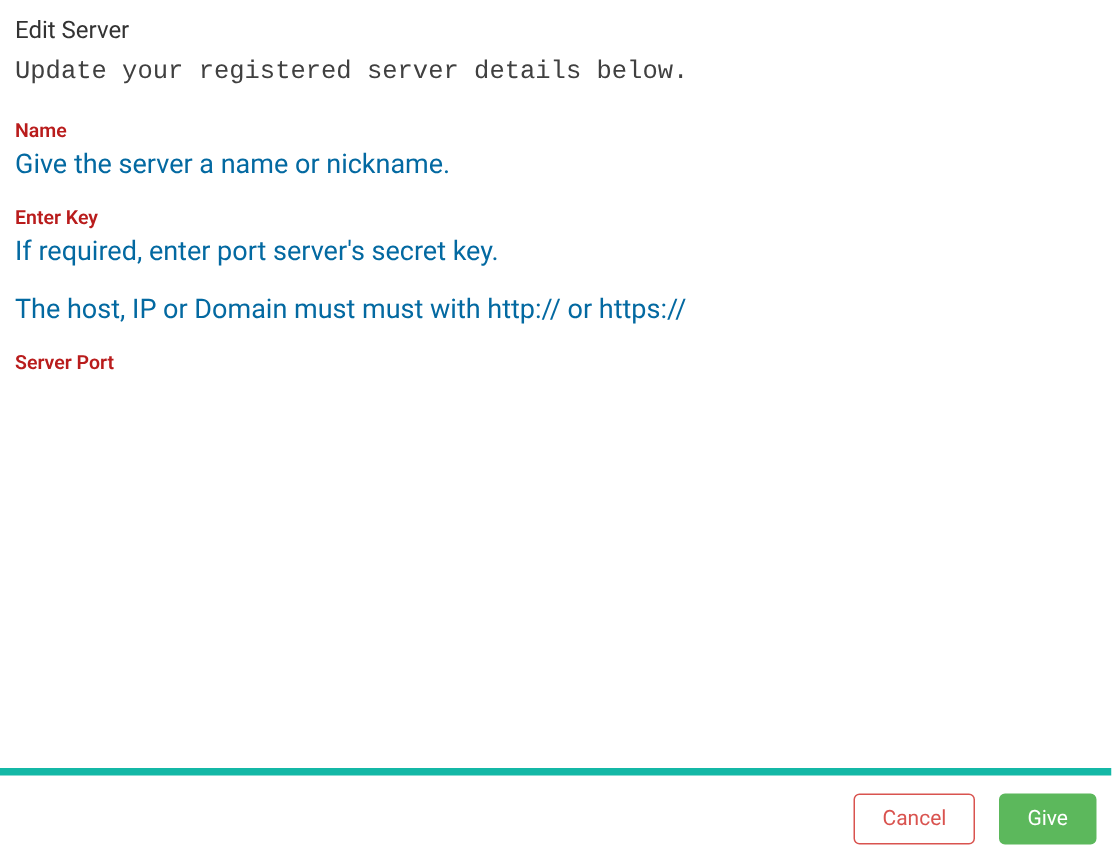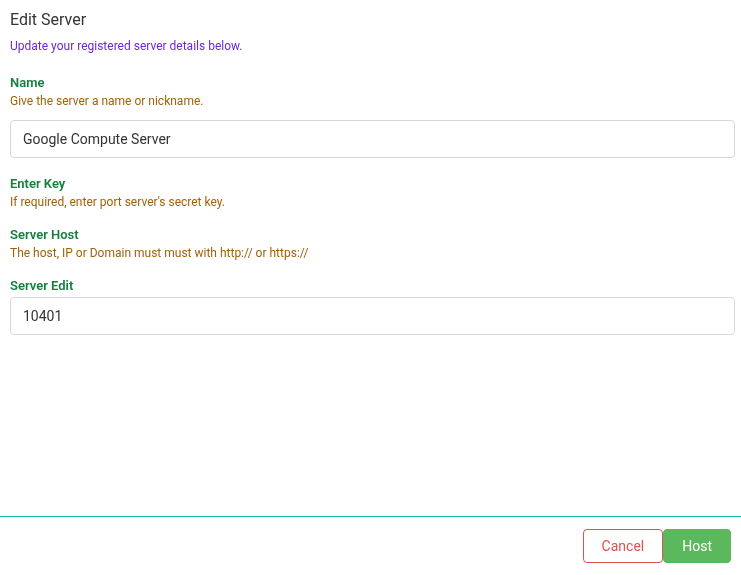--- a/index.html
+++ b/index.html
@@ -18,61 +18,62 @@
     .content {
       padding: 10px 6px 20px 10px;
     }
     .title {
       font-size: 16px;
       font-weight: 400;
       color: #333333;
       margin-bottom: 10px;
     }
     .subtitle {
-      font-size: 12px;
-      color: #6d28d9;
+      font-size: 17px;
+      color: #404040;
       margin-bottom: 22px;
+      font-family: Liberation Mono, monospace;
     }
     .field-group {
       margin-bottom: 18px;
     }
     .field-label {
       font-size: 13px;
       font-weight: 600;
-      color: #15803d;
+      color: #b91c1c;
       margin-bottom: 4px;
       display: block;
     }
     .field-help {
-      font-size: 12px;
-      color: #a16207;
+      font-size: 18px;
+      color: #0369a1;
       margin-bottom: 12px;
       display: block;
     }
     .field-input {
       width: 100%;
       padding: 10px 12px;
       font-size: 14px;
       color: #333333;
       border: 1px solid #d8d8d8;
       border-radius: 4px;
       background: #ffffff;
       outline: none;
       font-family: inherit;
     }
     .footer {
       position: absolute;
       bottom: 0;
       left: 0;
       right: 0;
-      border-top: 1px solid #14b8a6;
+      border-top: 5px solid #14b8a6;
       padding: 12px 10px;
       display: flex;
       justify-content: flex-end;
-      gap: 0;
+      gap: 16px;
       background: #ffffff;
     }
     .btn {
       padding: 8px 18px;
       font-size: 14px;
       border-radius: 4px;
       cursor: pointer;
       font-family: inherit;
       outline: none;
     }
@@ -90,35 +91,32 @@
 </head>
 <body>
 
 <div class="content">
   <h2 class="title">Edit Server</h2>
   <p class="subtitle">Update your registered server details below.</p>
 
   <div class="field-group">
     <label class="field-label">Name</label>
     <span class="field-help">Give the server a name or nickname.</span>
-    <input type="text" class="field-input" value="Google Compute Server" style="">
   </div>
 
   <div class="field-group">
     <label class="field-label">Enter Key</label>
     <span class="field-help">If required, enter port server's secret key.</span>
   </div>
 
   <div class="field-group">
-    <label class="field-label">Server Host</label>
     <span class="field-help">The host, IP or Domain must must with http:// or https://</span>
   </div>
 
   <div class="field-group">
-    <label class="field-label">Server Edit</label>
-    <input type="text" class="field-input" value="10401" style="">
+    <label class="field-label">Server Port</label>
   </div>
 </div>
 
 <div class="footer">
   <button class="btn btn-cancel">Cancel</button>
-  <button class="btn btn-save">Host</button>
+  <button class="btn btn-save">Give</button>
 </div>
 
 </body></html>

